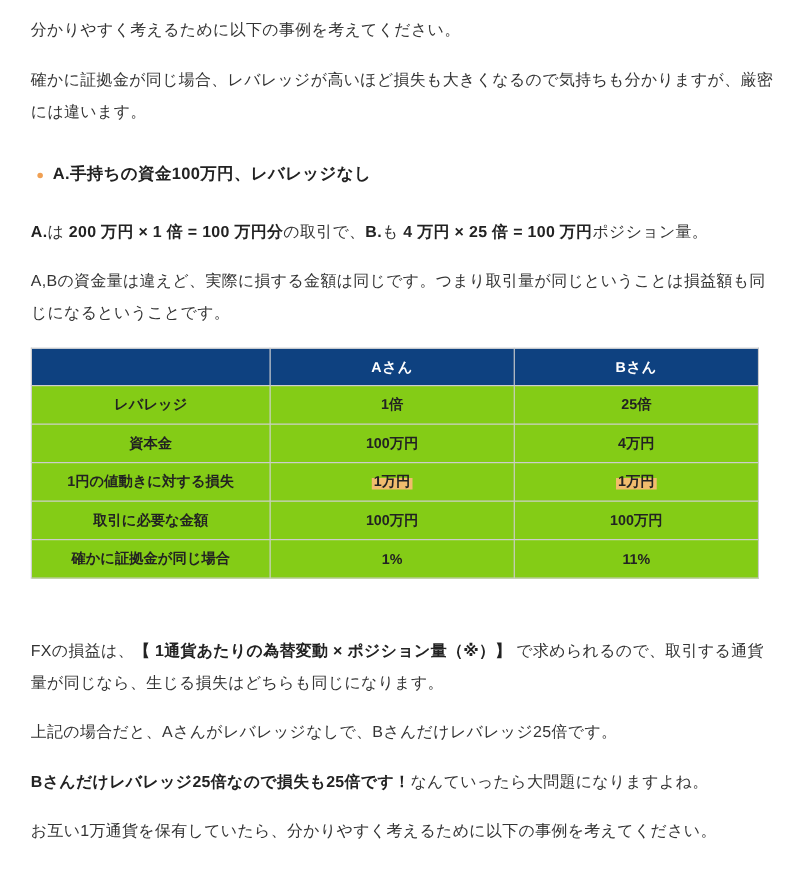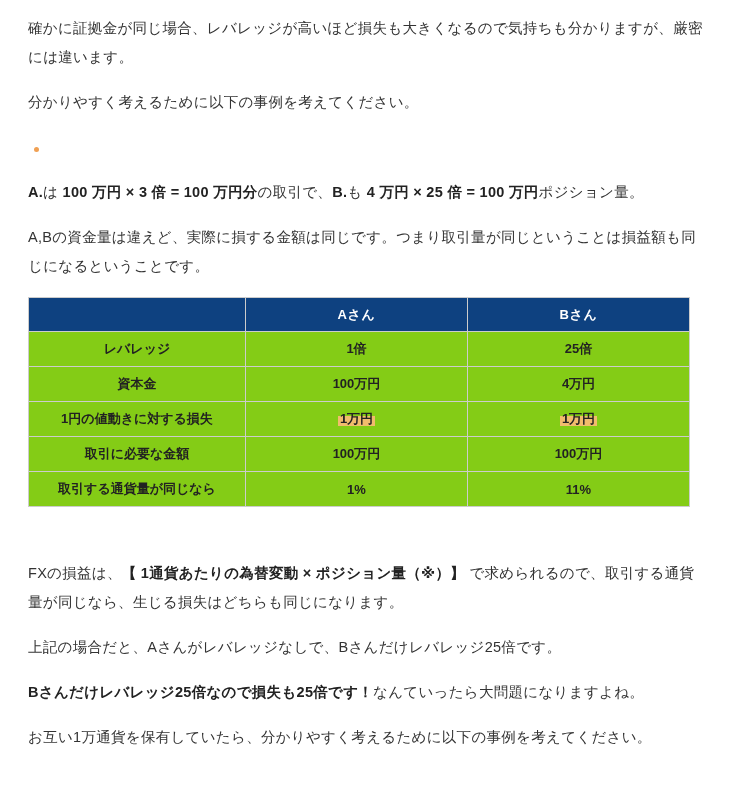--- a/index.html
+++ b/index.html
@@ -60,28 +60,29 @@
   }
   table.cmp tbody th,table.cmp tbody td{
     height:35px;background:#84cc16;
   }
 </style>
 </head>
 <body>
 
 <main>
   <div id="blocks">
+      <p class="para"><span>分かりやすく考えるために以下の事例を考えてください。</span></p>
       <p class="para"><span>確かに証拠金が同じ場合、レバレッジが高いほど損失も大きくなるので気持ちも分かりますが、厳密には違います。</span></p>
-      <p class="para"><span>分かりやすく考えるために以下の事例を考えてください。</span></p>
       <ul class="bullets">
         <li>
           <span class="dot"></span>
+          <span>A.手持ちの資金100万円、レバレッジなし</span>
         </li>
       </ul>
-      <p class="para"><span class="seg-bold">A.</span><span>は </span><span class="seg-bold">100 万円 × 3 倍 = 100 万円分</span><span>の取引で、</span><span class="seg-bold">B.</span><span>も </span><span class="seg-bold">4 万円 × 25 倍 = 100 万円</span><span>ポジション量。</span></p>
+      <p class="para"><span class="seg-bold">A.</span><span>は </span><span class="seg-bold">200 万円 × 1 倍 = 100 万円分</span><span>の取引で、</span><span class="seg-bold">B.</span><span>も </span><span class="seg-bold">4 万円 × 25 倍 = 100 万円</span><span>ポジション量。</span></p>
       <p class="para"><span>A,Bの資金量は違えど、実際に損する金額は同じです。つまり取引量が同じということは損益額も同じになるということです。</span></p>
       <table class="cmp">
         <colgroup>
           <col style="width: 217px;">
           <col style="width: 222px;">
           <col style="width: 222px;">
         </colgroup>
         <thead>
           <tr>
             <th></th>
@@ -104,21 +105,21 @@
             <th>1円の値動きに対する損失</th>
             <td><span class="marker">1万円</span></td>
             <td><span class="marker">1万円</span></td>
           </tr>
           <tr>
             <th>取引に必要な金額</th>
             <td>100万円</td>
             <td>100万円</td>
           </tr>
           <tr>
-            <th>取引する通貨量が同じなら</th>
+            <th>確かに証拠金が同じ場合</th>
             <td>1%</td>
             <td>11%</td>
           </tr>
         </tbody>
       </table>
       <p class="para"><span>FXの損益は、</span><span class="seg-bold">【 1通貨あたりの為替変動 × ポジション量（※）】</span><span> で求められるので、取引する通貨量が同じなら、生じる損失はどちらも同じになります。</span></p>
       <p class="para"><span>上記の場合だと、Aさんがレバレッジなしで、Bさんだけレバレッジ25倍です。</span></p>
       <p class="para"><span class="seg-bold">Bさんだけレバレッジ25倍なので損失も25倍です！</span><span>なんていったら大問題になりますよね。</span></p>
       <p class="para"><span>お互い1万通貨を保有していたら、分かりやすく考えるために以下の事例を考えてください。</span></p>
     </div>

